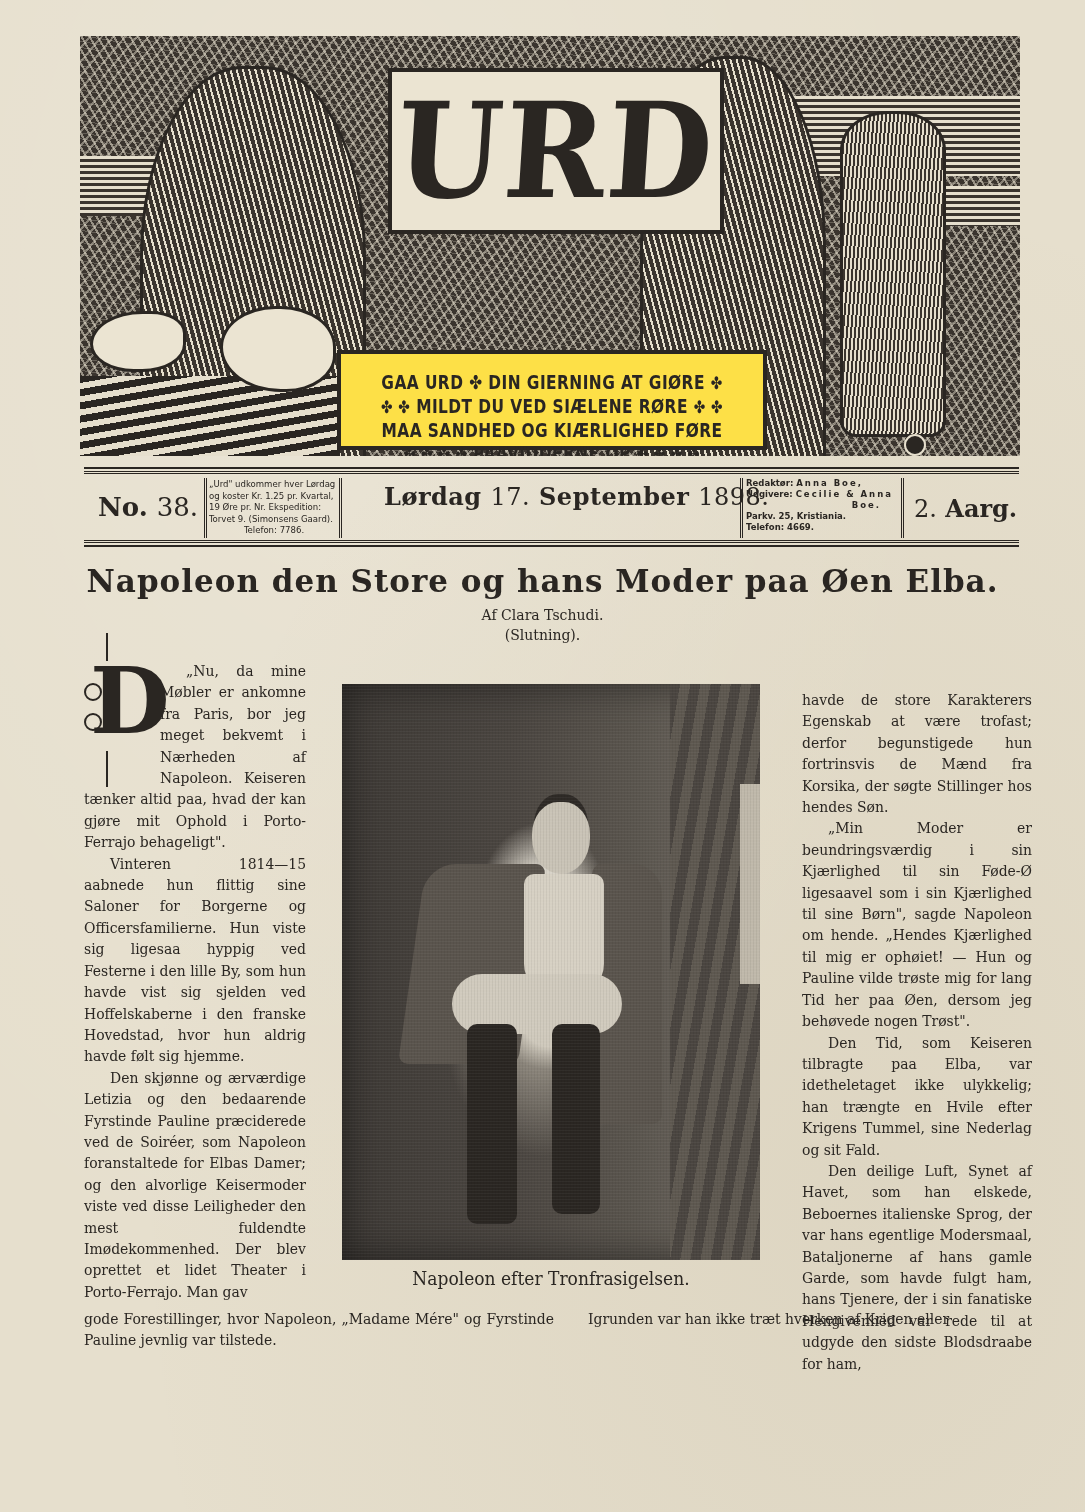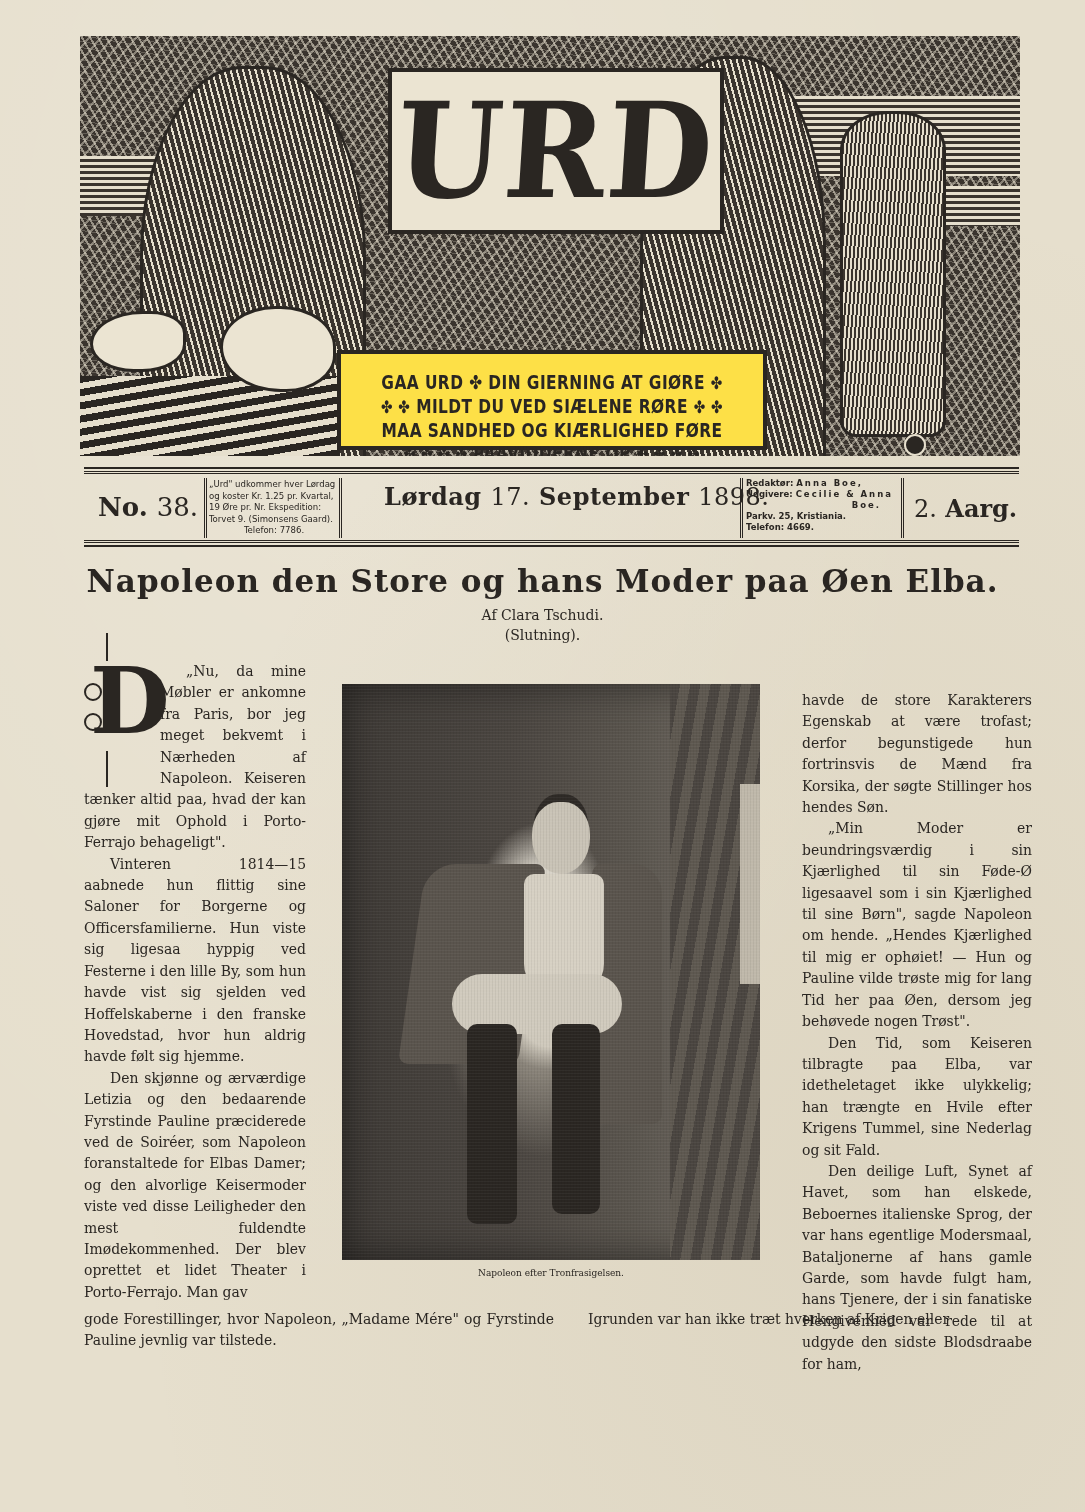--- a/index.html
+++ b/index.html
@@ -157,21 +157,21 @@
     .photo .head { position: absolute; left: 190px; top: 118px; width: 58px; height: 72px; border-radius: 45% 45% 50% 50%; background: #c9c3b6; box-shadow: 0 -10px 0 -2px #2e2a26; }
     .photo .vest { position: absolute; left: 182px; top: 190px; width: 80px; height: 120px; background: #d6d0c3; border-radius: 10px 10px 30px 30px; }
     .photo .coat-l { position: absolute; left: 70px; top: 180px; width: 120px; height: 200px; background: #5a544d; border-radius: 30px 10px 10px 10px; transform: skewX(-8deg); }
     .photo .coat-r { position: absolute; left: 250px; top: 180px; width: 70px; height: 260px; background: #5a544d; border-radius: 10px 30px 10px 10px; }
     .photo .legs { position: absolute; left: 110px; top: 290px; width: 170px; height: 60px; background: #d0cabd; border-radius: 30px; }
     .photo .boot-l { position: absolute; left: 125px; top: 340px; width: 50px; height: 200px; background: #2a2622; border-radius: 10px; }
     .photo .boot-r { position: absolute; left: 210px; top: 340px; width: 48px; height: 190px; background: #2a2622; border-radius: 10px; }
     .photo .curtain { position: absolute; right: 0; top: 0; width: 90px; height: 576px; background: repeating-linear-gradient(100deg, #4a4540 0 10px, #5e5850 10px 20px); }
     .photo .window { position: absolute; right: 0; top: 100px; width: 20px; height: 200px; background: #bfb8aa; }
 
-    .caption { position: absolute; left: 342px; width: 418px; top: 1267px; text-align: center; font-size: 10px; font-family: "DejaVu Serif Condensed", "DejaVu Serif", serif; }
+    .caption { position: absolute; left: 342px; width: 418px; top: 1267px; text-align: center; font-size: 19px; font-family: "DejaVu Serif Condensed", "DejaVu Serif", serif; }
 
     .col-right { position: absolute; left: 802px; top: 664px; width: 230px; margin-top: 26px; }
 
     .bottom-left { position: absolute; left: 84px; top: 1309px; width: 470px; }
     .bottom-right { position: absolute; left: 562px; top: 1309px; width: 458px; }
   </style>
 </head>
 <body>
 
 <div class="page-bg"></div>

